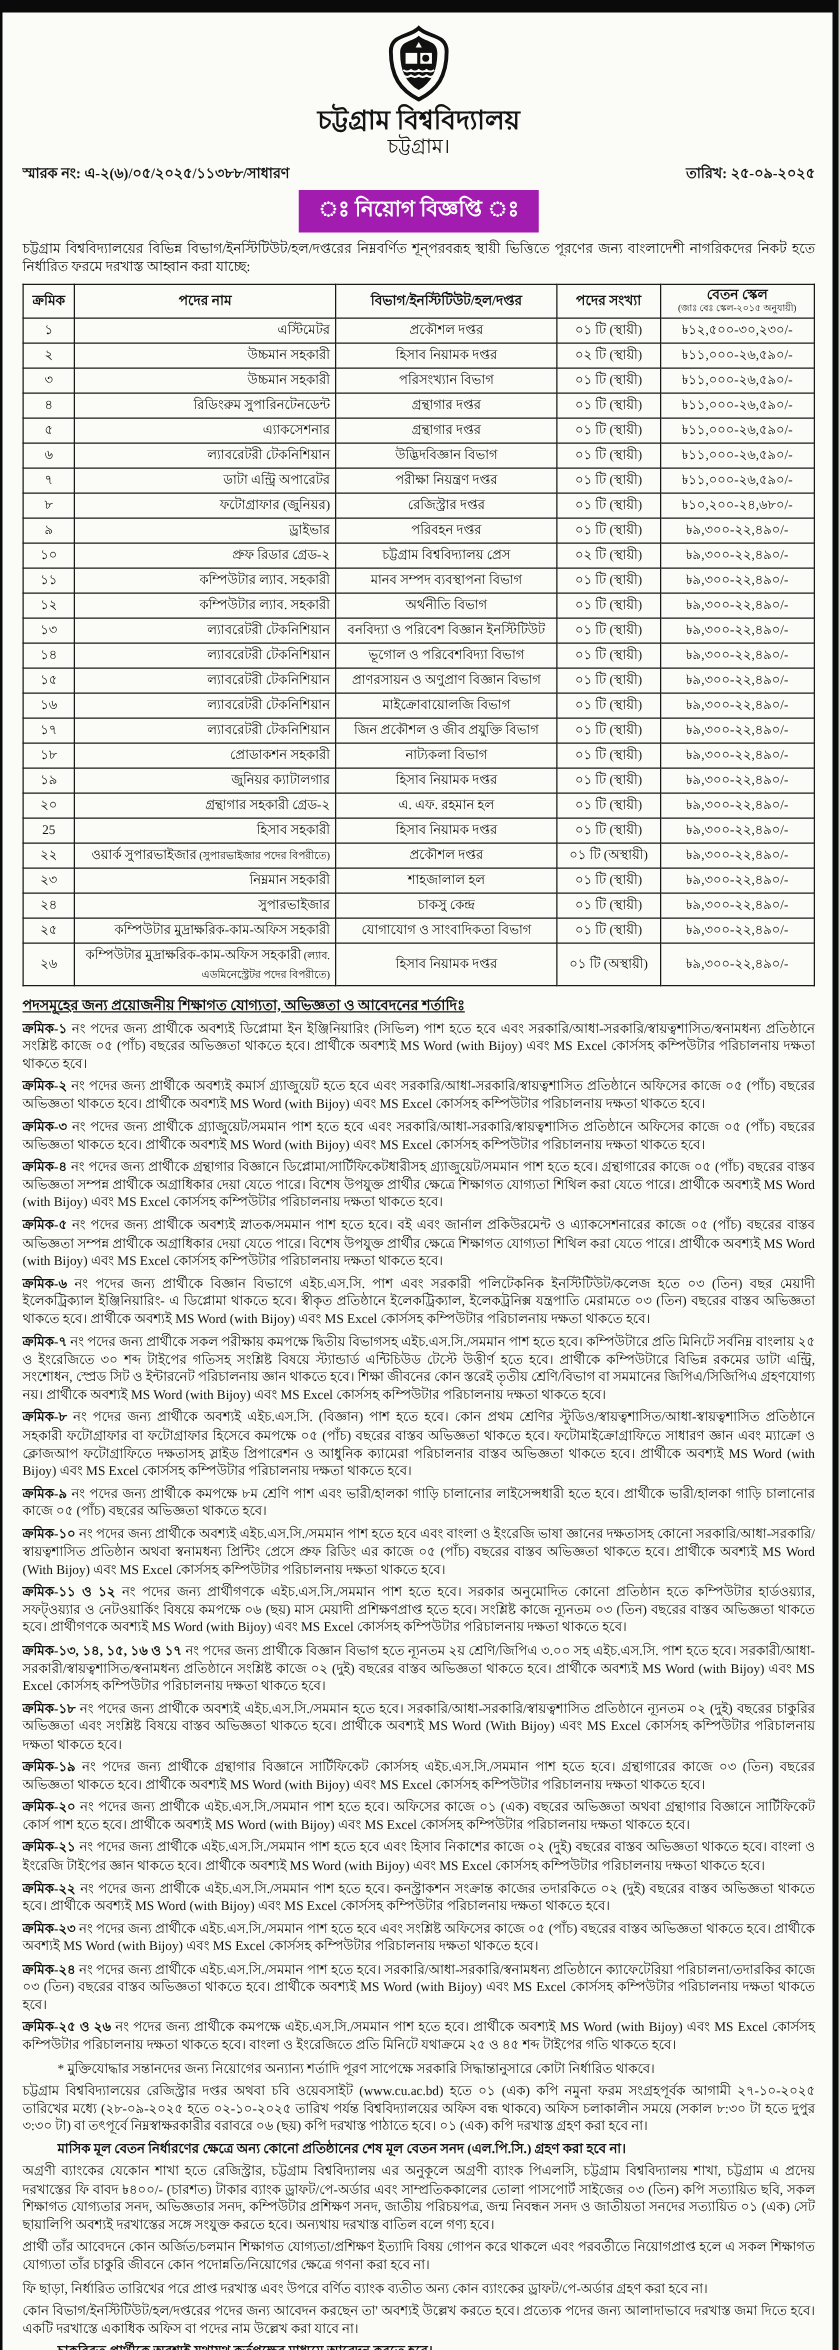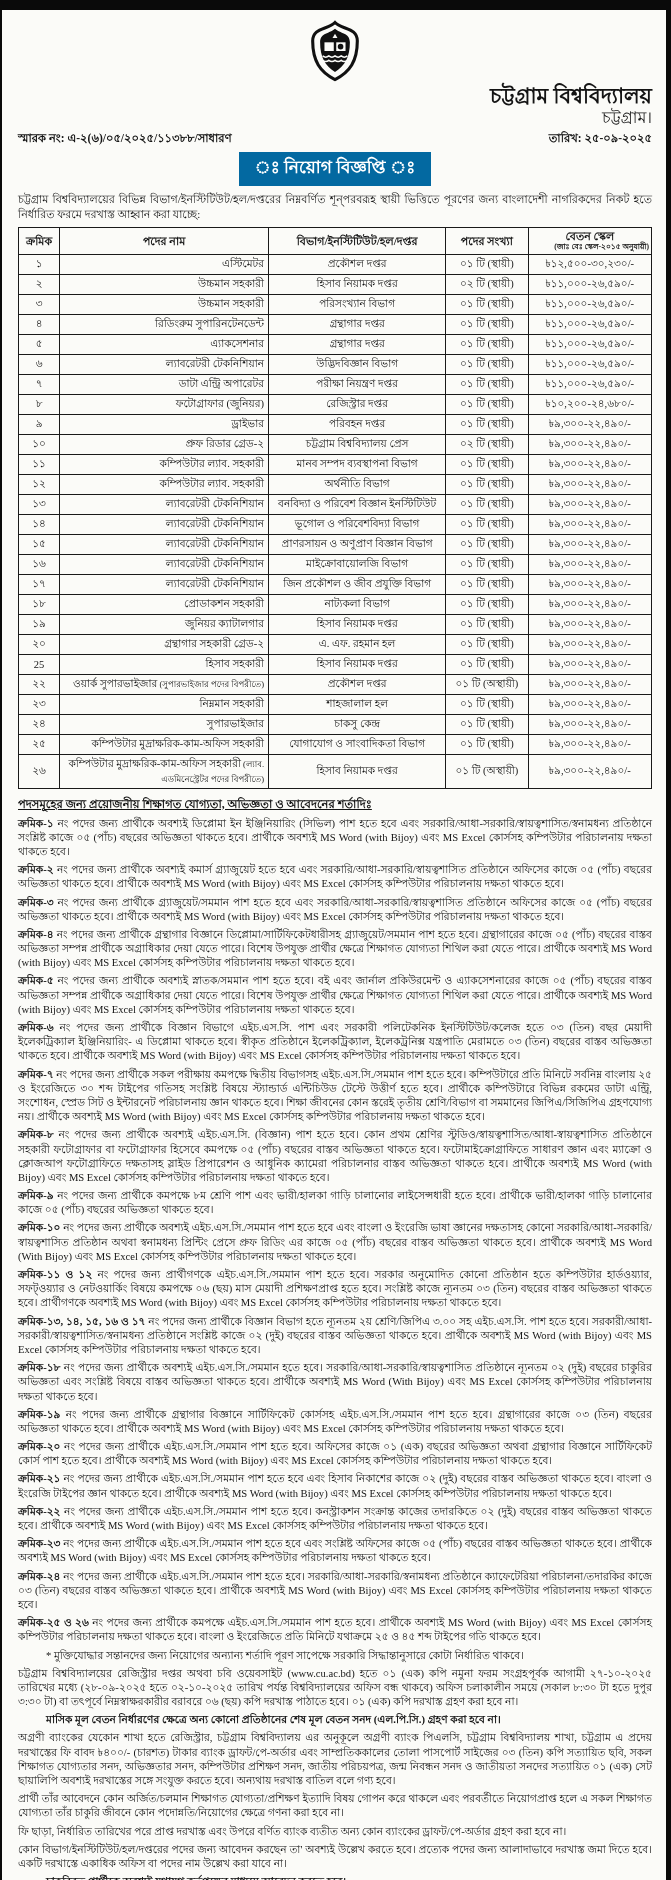--- a/index.html
+++ b/index.html
@@ -5,34 +5,34 @@
   html,body{margin:0;padding:0;background:#e8e8e4;}
   .page{
     width:671px;min-height:1880px;box-sizing:border-box;margin:0 auto;
     background:#fbfbf8;color:#141414;position:relative;
     border-top:10px solid #0a0a0a;border-right:5px solid #0a0a0a;
     border-bottom:7px solid #0a0a0a;border-left:2px solid #0a0a0a;
     border-radius:0 0 14px 14px;
     padding:6px 14px 10px 16px;
     font-family:"Liberation Serif","DejaVu Serif",serif;
   }
-  .hdr{text-align:right;line-height:1.15;}
+  .hdr{text-align:center;line-height:1.15;}
   .logo{display:block;margin:4px auto 2px auto;}
   .uni{font-size:21px;font-weight:bold;}
   .city{font-size:16px;font-weight:normal;margin-top:1px;}
   .memo-row{display:flex;justify-content:space-between;align-items:flex-end;
     font-size:11.5px;font-weight:bold;margin-top:2px;}
   .title-wrap{text-align:center;margin:3px 0 6px 0;}
-  .title-box{display:inline-block;background:#0369a1;color:#fff;font-weight:bold;
+  .title-box{display:inline-block;background:#a21caf;color:#fff;font-weight:bold;
     font-size:17px;padding:2px 16px 4px 16px;}
   .intro{font-size:11px;line-height:1.4;text-align:justify;margin:0 0 5px 0;}
   table.jobs{width:100%;border-collapse:collapse;font-size:10.5px;}
   table.jobs th,table.jobs td{border:1.4px solid #1a1a1a;padding:1px 4px;vertical-align:middle;}
   table.jobs th{font-size:11px;line-height:1.15;padding:2px 2px;}
-  .scale-note{display:block;font-size:7.5px;font-weight:bold;text-align:right;}
+  .scale-note{display:block;font-size:7.5px;font-weight:normal;}
   td.c{text-align:center;}
   td.l{text-align:right;}
   .pos-note{font-size:8.5px;}
   .sec-head{font-size:11.5px;font-weight:bold;text-decoration:underline;margin:7px 0 2px 0;}
   .req p,.notes p{font-size:10.6px;line-height:1.34;text-align:justify;margin:0 0 4px 0;}
   .req p strong{font-weight:bold;}
   .notes p.bold{font-weight:bold;margin-left:28px;}
   .notes p.star{font-weight:normal;margin-top:2px;margin-left:28px;}
 </style>
 </head>

